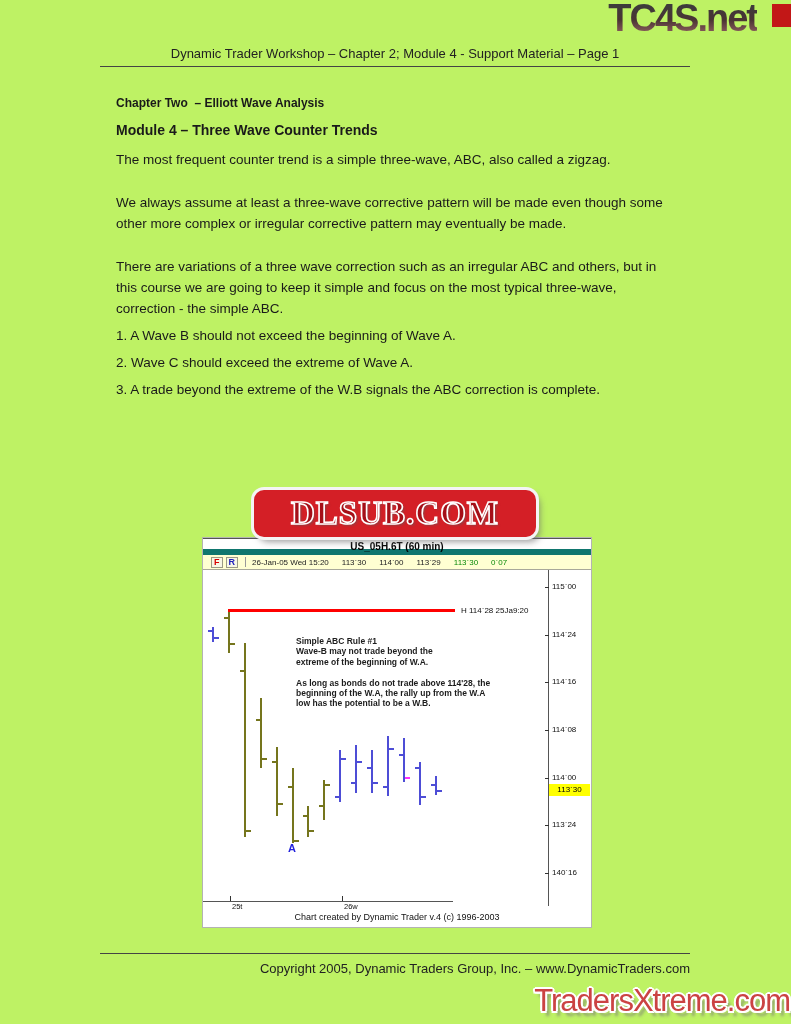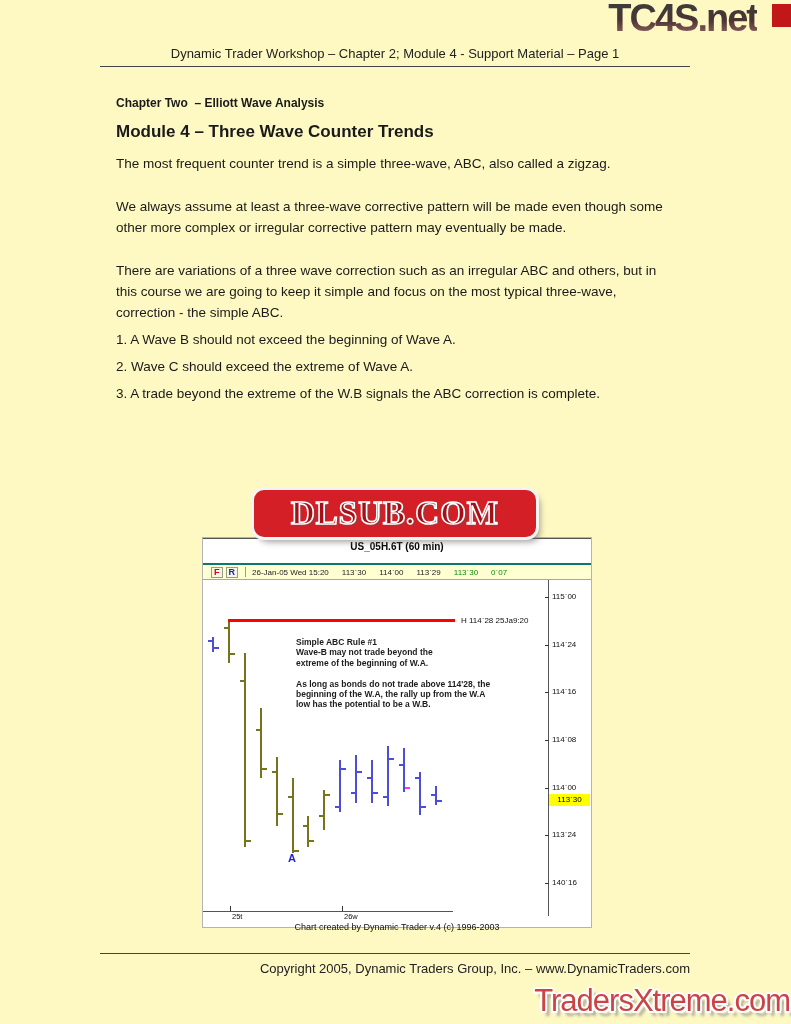--- a/index.html
+++ b/index.html
@@ -1,37 +1,37 @@
 <!DOCTYPE html>
 <html><head>
 <meta charset="utf-8">
 <style>
   * { margin:0; padding:0; box-sizing:border-box; }
   html,body { background:#ffffff; }
   .page {
-    position:relative; width:791px; height:1024px; background:#fef9c3;
+    position:relative; width:791px; height:1024px; background:#bef264;
     font-family:"Liberation Sans", sans-serif; color:#1a1a1a; overflow:hidden;
   }
   
   .tc4s {
     position:absolute; top:-2px; right:34px;
     font-size:38px; font-weight:bold; letter-spacing:-2px; line-height:40px;
     background:linear-gradient(180deg,#3c3c3c 12%,#4a3434 55%,#936161 92%);
     -webkit-background-clip:text; background-clip:text; color:transparent;
   }
   .red-box { position:absolute; left:772px; top:4px; width:19px; height:23px; background:#c21717; }
   .doc-header {
     position:absolute; top:46px; left:100px; width:590px;
     text-align:center; font-size:13px; color:#222;
   }
   .header-rule { position:absolute; top:66px; left:100px; width:590px; border-top:1.5px solid #444; }
 
   .content { position:absolute; left:116px; top:86px; width:553px; }
   .h-chapter { font-weight:bold; font-size:12px; margin-top:10px; white-space:pre-wrap; }
-  .h-module  { font-weight:bold; font-size:17px; margin-top:12px; white-space:pre-wrap; }
+  .h-module  { font-weight:bold; font-size:14px; margin-top:12px; white-space:pre-wrap; }
   .h-section { font-weight:bold; font-size:14.2px; margin-top:38px; }
   p.body { font-size:13.5px; line-height:21px; margin-top:11px; }
   p.body + p.body { margin-top:22px; }
   .h-guidelines { font-size:13.5px; font-weight:normal; margin-top:29px; }
   .guideline { font-size:13.5px; line-height:21px; margin-top:6px; }
 
   
   .dlsub {
     position:absolute; left:254px; top:490px; width:282px; height:47px; z-index:6;
     background:#d41f26; border-radius:10px;
@@ -43,21 +43,21 @@
     color:#a50f18; -webkit-text-stroke:1.6px #ffffff;
     text-shadow:2px 2px 2px rgba(90,90,90,.45);
   }
 
   
   .chart-win {
     position:absolute; left:202px; top:537px; width:390px; height:391px;
     border:1px solid #b3b3b3; background:#fff;
   }
   .chart-title {
-    height:27px; border-top:1px solid #555; border-bottom:2px solid #0f766e;
+    height:17px; border-top:1px solid #555; border-bottom:6px solid #0f766e;
     font-size:10px; font-weight:bold; text-align:center; line-height:15px; color:#000;
   }
   .chart-strip {
     height:15px; background:#ffffd2; border-bottom:1px solid #a8a89a;
     display:flex; align-items:center; font-size:8px; padding-left:8px; color:#222;
   }
   .chart-strip .btn { font-weight:bold; font-size:9px; border:1px solid #9a9a86; background:#f7f7e6; padding:0 2px; line-height:9px; }
   .btn-f { color:#d80000; }
   .btn-r { color:#2222bb; margin-left:3px; }
   .strip-div { width:1px; height:10px; background:#999; margin:0 6px 0 7px; }
@@ -115,21 +115,21 @@
       <span class="btn btn-r">R</span>
       <span class="strip-div"></span>
       <span>26-Jan-05 Wed 15:20</span>
       <span class="qv">113`30</span>
       <span class="qv">114`00</span>
       <span class="qv">113`29</span>
       <span class="qv green">113`30</span>
       <span class="qv green">0`07</span>
     </div>
     <div class="chart-plot">
-      <div class="annotation" style="left: 93px; top: 57px;">Simple ABC Rule #1
+      <div class="annotation" style="left: 93px; top: 66px;">Simple ABC Rule #1
 Wave-B may not trade beyond the
 extreme of the beginning of W.A.
 
 As long as bonds do not trade above 114'28, the
 beginning of the W.A, the rally up from the W.A
 low has the potential to be a W.B.</div>
     <div style="position: absolute; left: 345px; top: 0px; width: 1px; height: 336px; background: rgb(85, 85, 85);"></div>
         <div style="position: absolute; left: 0px; top: 331px; width: 250px; height: 1px; background: rgb(85, 85, 85);"></div>
         <div style="position: absolute; left: 342px; top: 17px; width: 4px; height: 1px; background: rgb(51, 51, 51);"></div>
         <div style="position: absolute; left: 349px; top: 12px; font: 8px &quot;Liberation Sans&quot;, sans-serif; color: rgb(17, 17, 17);">115`00</div>

